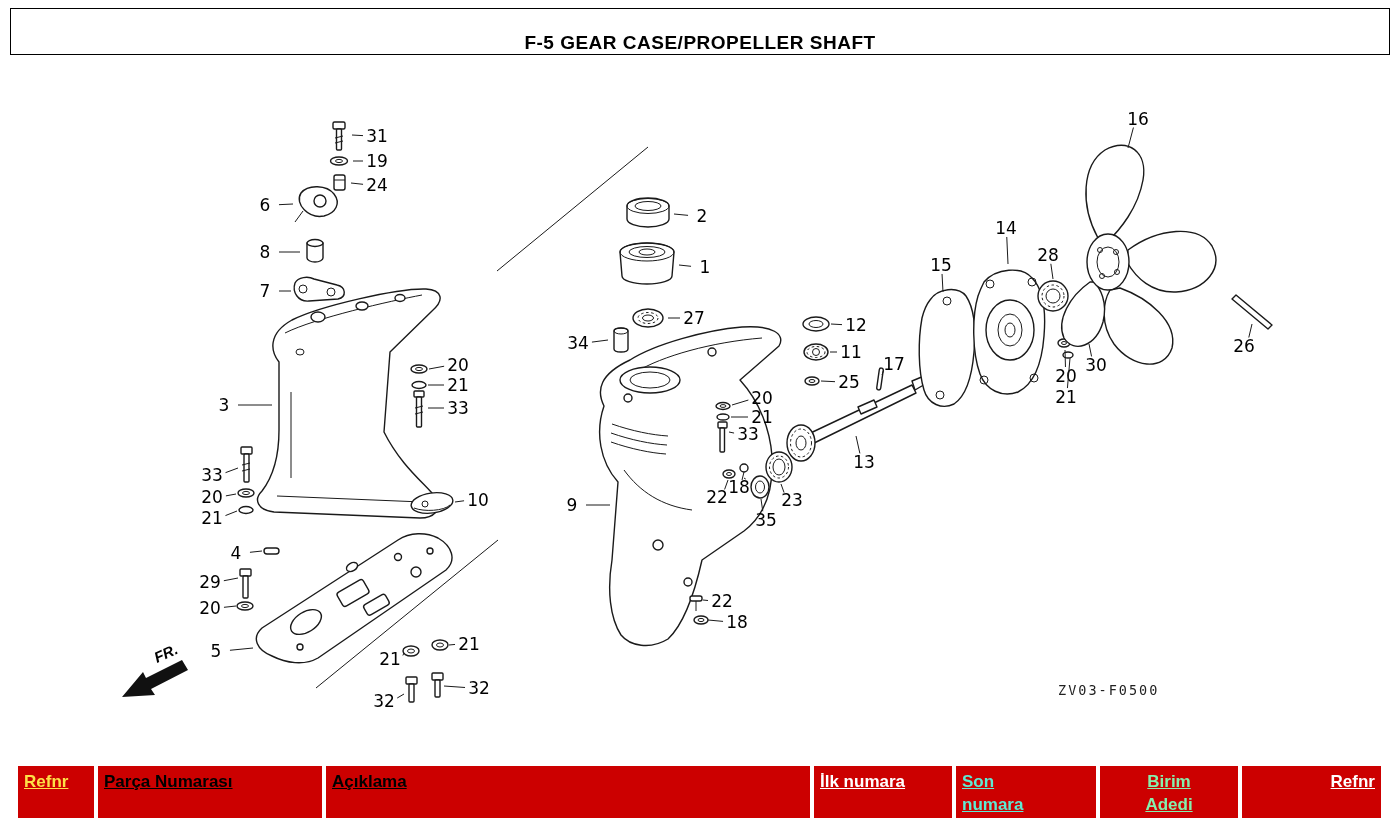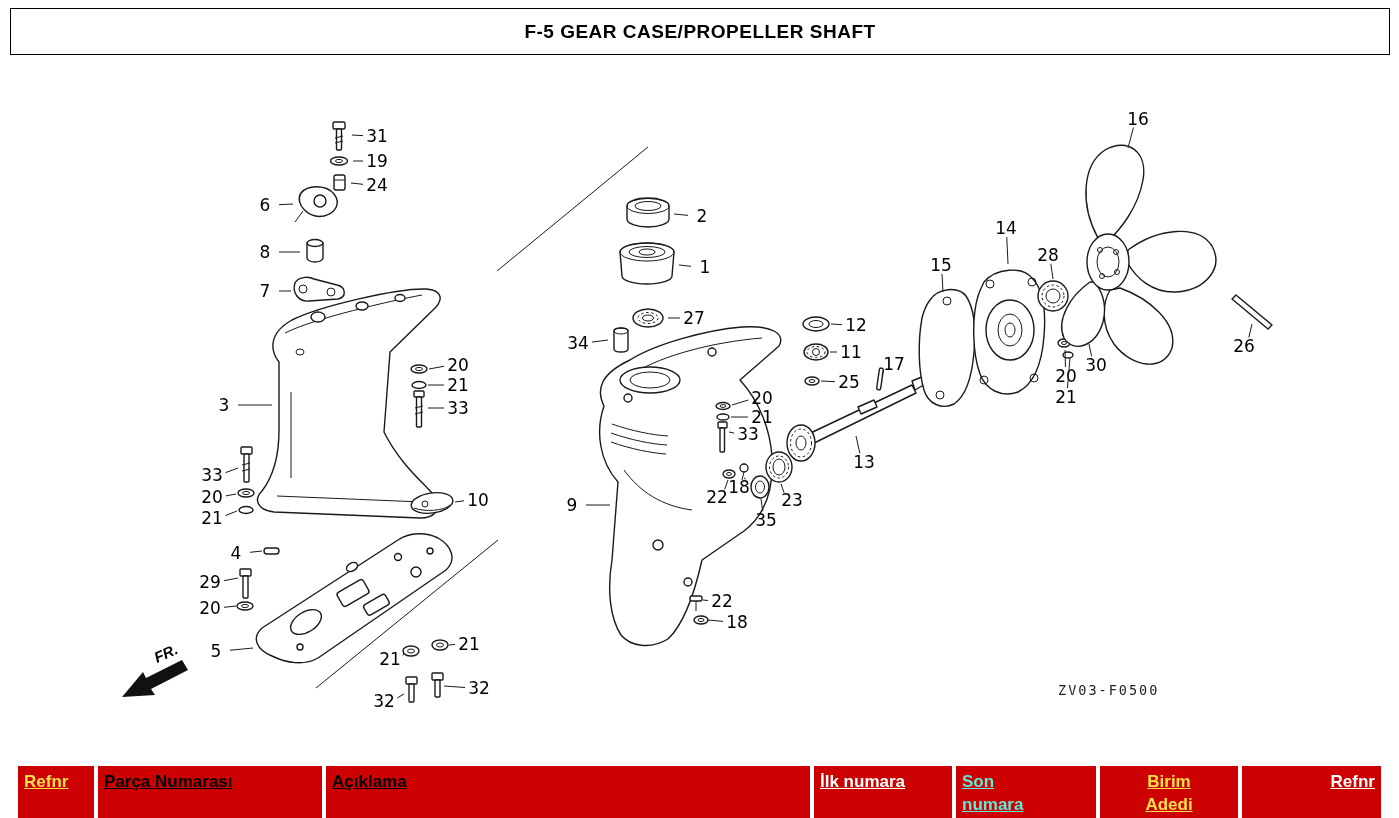--- a/index.html
+++ b/index.html
@@ -3,21 +3,21 @@
 <meta charset="utf-8">
 <style>
   * { margin:0; padding:0; box-sizing:border-box; }
   html,body { background:#fff; }
   .page {
     position:relative; width:1399px; height:818px; overflow:hidden;
     background:#fff; font-family:"Liberation Sans", sans-serif;
   }
   .title-box {
     position:absolute; left:10px; top:8px; width:1380px; height:47px;
-    border:1px solid #000; display:flex; align-items:center; justify-content:center;
+    border:1px solid #000; display:flex; align-items:flex-end; justify-content:center;
     background:#fff;
   }
   .title-text { font-size:19px; font-weight:bold; letter-spacing:0.5px; color:#000; }
 
   svg.diagram { position:absolute; left:0; top:0; width:1399px; height:818px; }
   .part  { fill:#ffffff; stroke:#1a1a1a; stroke-width:1.4; stroke-linejoin:round; }
   .thin  { fill:none; stroke:#1a1a1a; stroke-width:1; }
   .dash  { fill:none; stroke:#1a1a1a; stroke-width:1; stroke-dasharray:2.5 2.5; }
   .solid { fill:#111; stroke:none; }
   .leader{ stroke:#1a1a1a; stroke-width:1; }
@@ -417,17 +417,17 @@
         <text x="737" y="622" class="part-num">18</text>
       </g>
   </svg>
 
   <div class="parts-table" id="parts-table">
       <div class="th align-left" style="width: 76px; background: rgb(204, 0, 0);"><a href="#" style="color: #fde047;">Refnr</a></div>
       <div class="th align-left" style="width: 224px; background: rgb(204, 0, 0);"><a href="#" style="color: #000000;">Parça Numarası</a></div>
       <div class="th align-left" style="width: 484px; background: rgb(204, 0, 0);"><a href="#" style="color: #000000;">Açıklama</a></div>
       <div class="th align-left" style="width: 138px; background: rgb(204, 0, 0);"><a href="#" style="color: #ffffff;">İlk numara</a></div>
       <div class="th align-left" style="width: 140px; background: rgb(204, 0, 0);"><a href="#" style="color: #5eead4;">Son<br>numara</a></div>
-      <div class="th align-center" style="width: 138px; background: rgb(204, 0, 0);"><a href="#" style="color: #fde047;">Birim<br>Adedi</a></div>
+      <div class="th align-center" style="width: 138px; background: rgb(204, 0, 0);"><a href="#" style="color: #86efac;">Birim<br>Adedi</a></div>
       <div class="th align-right" style="width: 139px; background: rgb(204, 0, 0);"><a href="#" style="color: rgb(255, 255, 255);">Refnr</a></div>
     </div>
 
 </div>
 
 </body></html>

